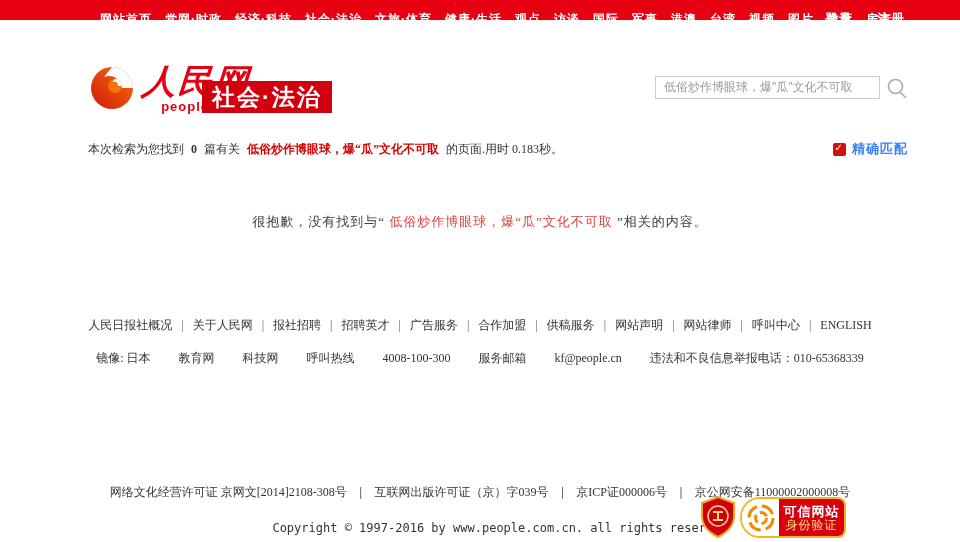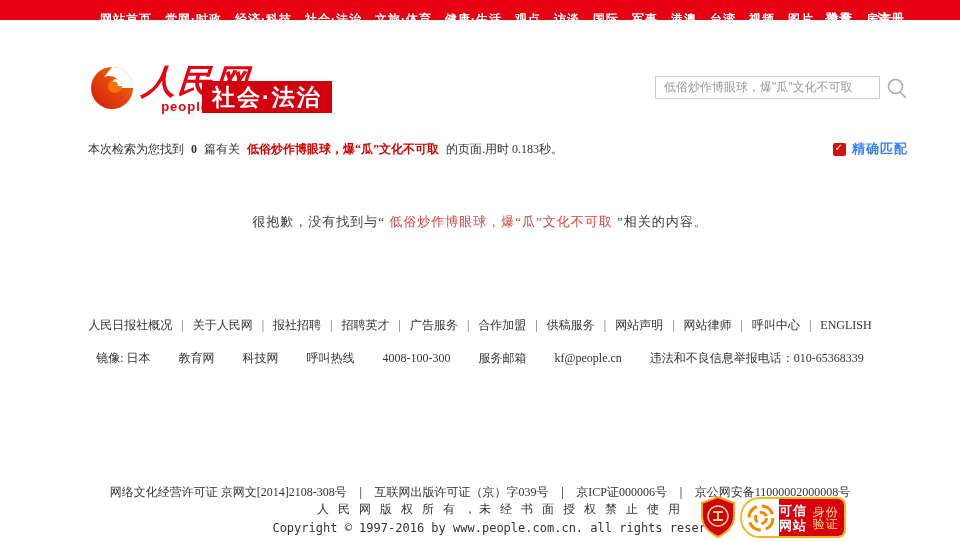--- a/index.html
+++ b/index.html
@@ -56,21 +56,21 @@
   .row1 { top:317px; } .row2 { top:350px; } .row3 { top:383px; } .row4 { top:419px; } .row5 { top:455px;margin-top:29px; }
   .copy-cn { top:501px; left:40px; letter-spacing:3px; }
   .copy-en { top:521px; left:40px; font-family:"DejaVu Sans Mono", monospace; font-size:12px; }
 
   
   .shield-badge { position:absolute; left:700px; top:496px; width:36px; height:42px; cursor:pointer; }
   .trusted-badge { position:absolute; left:740px; top:497px; width:106px; height:41px;
     border:2px solid #f2b824; border-radius:20px 8px 8px 20px; background:#fff;
     display:flex; align-items:stretch; cursor:pointer; overflow:hidden; }
   .trusted-left { width:37px; display:flex; align-items:center; justify-content:center; background:#fff; }
-  .trusted-right { flex:1; background:#d8000f; display:flex; flex-direction:row;
+  .trusted-right { flex:1; background:#d8000f; display:flex; flex-direction:column;
     align-items:center; justify-content:center; border-radius:0 4px 4px 0; }
   .trusted-l1 { color:#fff; font-size:13px; font-weight:bold; letter-spacing:1px; line-height:15px; }
   .trusted-l2 { color:#ffe08a; font-size:12px; letter-spacing:1px; line-height:12px; }
 </style>
 </head>
 <body>
 
 <div class="page">
 
   <div class="topbar">
@@ -140,21 +140,20 @@
 
   <div class="message">
     <span>很抱歉，没有找到与“ </span>
     <span class="q">低俗炒作博眼球，爆“瓜”文化不可取</span>
     <span> ”相关的内容。</span>
   </div>
 
   <div class="f-row f-links row1"><span>人民日报社概况</span><span>关于人民网</span><span>报社招聘</span><span>招聘英才</span><span>广告服务</span><span>合作加盟</span><span>供稿服务</span><span>网站声明</span><span>网站律师</span><span>呼叫中心</span><span>ENGLISH</span></div>
   <div class="f-row f-sites row2"><span>镜像: 日本</span><span>教育网</span><span>科技网</span><span>呼叫热线</span><span>4008-100-300</span><span>服务邮箱</span><span>kf@people.cn</span><span>违法和不良信息举报电话：010-65368339</span></div>
   <div class="f-row f-lic row5"><span>网络文化经营许可证 京网文[2014]2108-308号</span><span>互联网出版许可证（京）字039号</span><span>京ICP证000006号</span><span>京公网安备11000002000008号</span></div>
-  <div class="f-row copy-cn">人 民 网 版 权 所 有 ，未 经 书 面 授 权 禁 止 使 用</div>
   <div class="f-row copy-en">Copyright © 1997-2016 by www.people.com.cn. all rights reserved</div>
 
   <svg class="shield-badge" viewBox="0 0 36 42">
     <path d="M18 1 L34 7 V20 Q34 33 18 41 Q2 33 2 20 V7 Z" fill="#cf000e" stroke="#f5a623" stroke-width="2"></path>
     <circle cx="18" cy="20" r="10" fill="none" stroke="#f5d58a" stroke-width="1.5"></circle>
     <rect x="13" y="15" width="10" height="2" fill="#f5d58a"></rect>
     <rect x="17" y="15" width="2" height="10" fill="#f5d58a"></rect>
     <rect x="13" y="23" width="10" height="2" fill="#f5d58a"></rect>
   </svg>
   <div class="trusted-badge">

